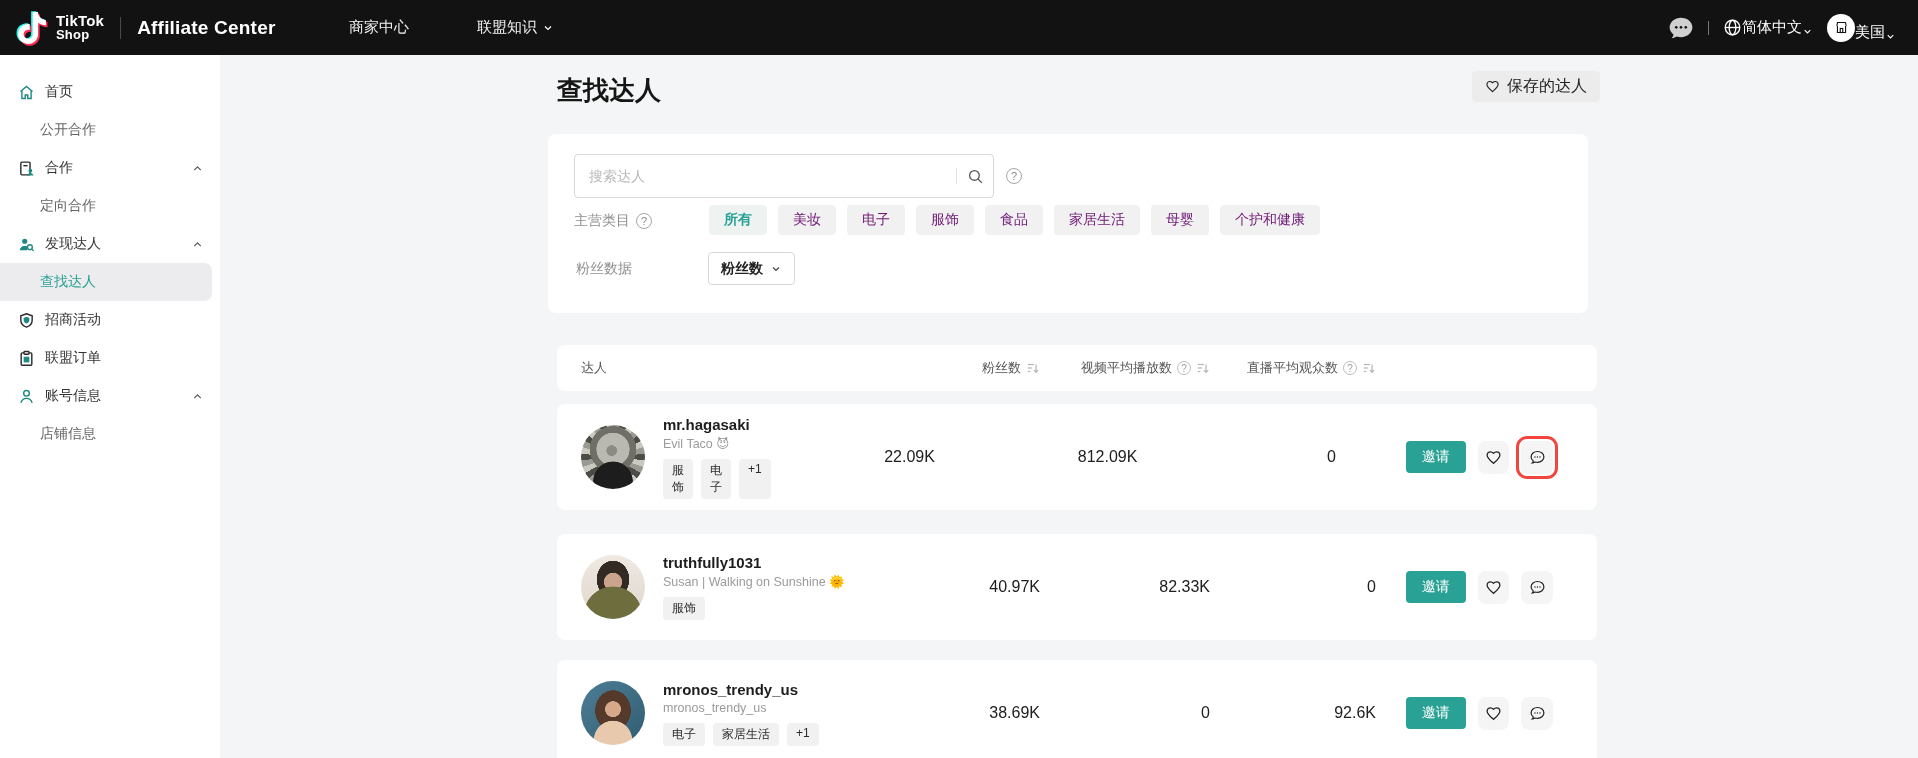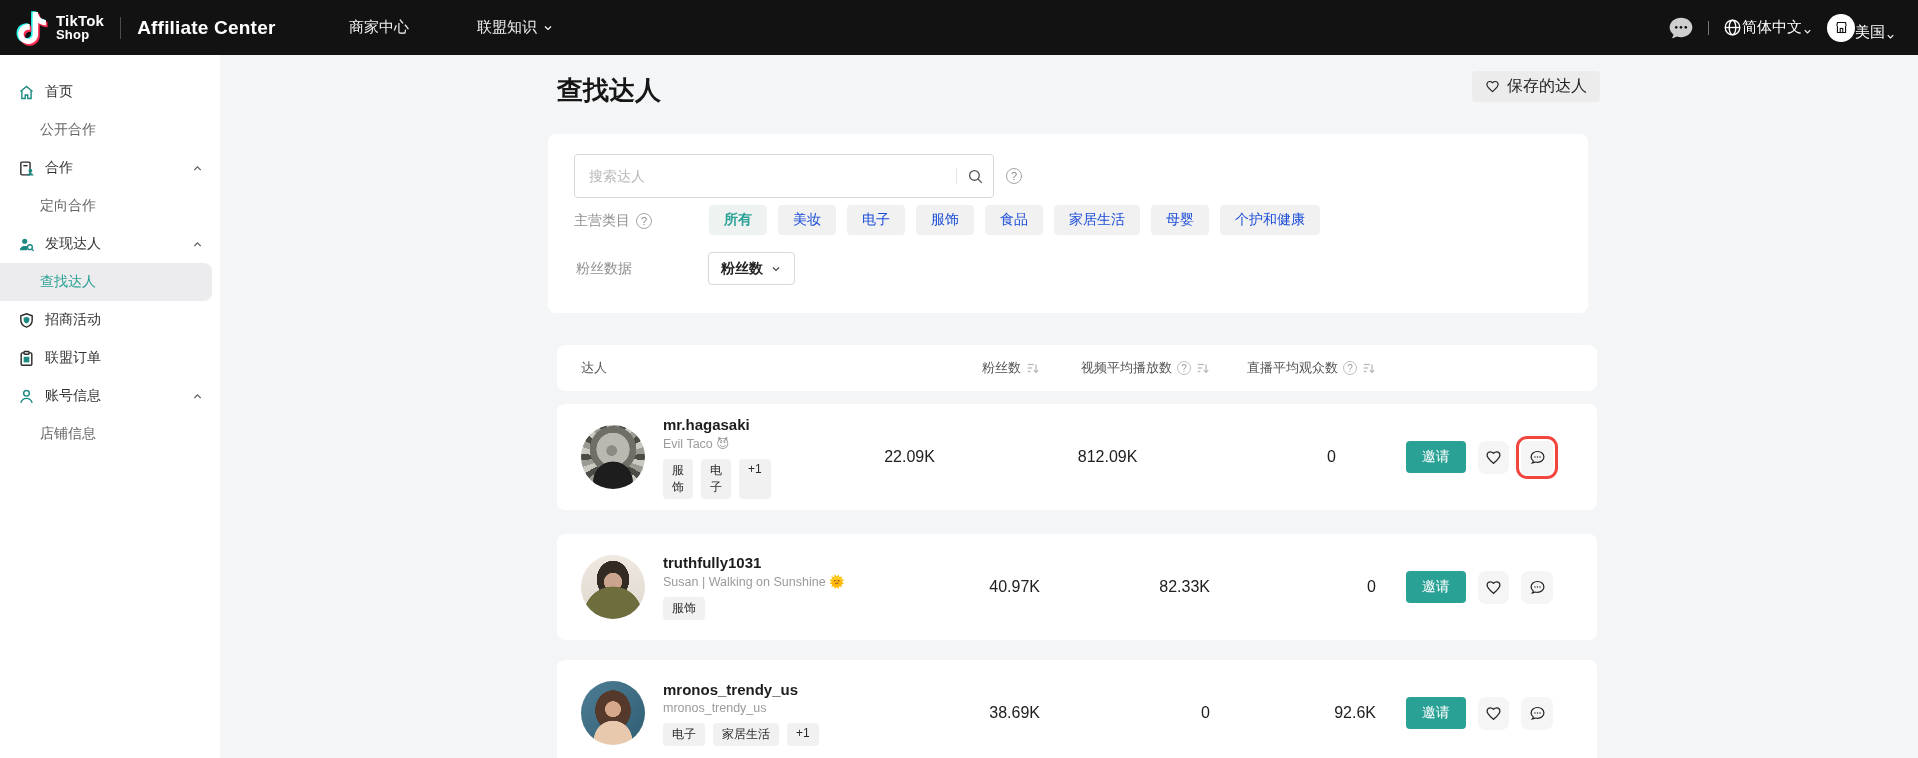--- a/index.html
+++ b/index.html
@@ -53,21 +53,21 @@
   .search-sep { width:1px; height:16px; background:#e3e3e3; }
   .search-ic { width:36px; display:flex; align-items:center; justify-content:center; cursor:pointer; }
   .q-icon { display:inline-flex; width:16px; height:16px; border:1px solid #a5a5a5; border-radius:50%;
     align-items:center; justify-content:center; font-size:11px; color:#8b8b8b; }
   .q-after-search { position:absolute; left:458px; top:34px; }
   .filter-label { position:absolute; font-size:14px; color:#8e8e8e; display:flex; align-items:center; gap:6px; }
   .lbl-cat { left:26px; top:78px; }
   .lbl-fans { left:28px; top:126px; }
   .chips { position:absolute; left:161px; top:71px; display:flex; gap:11px; }
   .chip { height:30px; padding:0 15px; background:#f1f1f2; border-radius:4px; display:flex; align-items:center;
-    font-size:14px; color:#1d4ed8; cursor:pointer; }
+    font-size:14px; color:#701a75; cursor:pointer; }
   .chip.selected { color:#2aa195; font-weight:600; background:#eef3f2; }
   .fans-dd { position:absolute; left:160px; top:118px; height:33px; padding:0 12px; border:1px solid #d8d8d8; border-radius:4px;
     background:#fff; display:flex; align-items:center; gap:7px; font-size:14px; font-weight:600; color:#222; cursor:pointer; font-family:inherit; }
 
   
   .thead { left:337px; top:290px; width:1040px; height:46px; display:flex; align-items:center;
     padding:0 44px 0 24px; font-size:13px; color:#545454; }
   .col-inf { flex:1; display:flex; align-items:center; }
   .col-f { width:130px; display:flex; justify-content:flex-end; align-items:center; gap:3px; }
   .col-v { width:170px; display:flex; justify-content:flex-end; align-items:center; gap:3px; }

